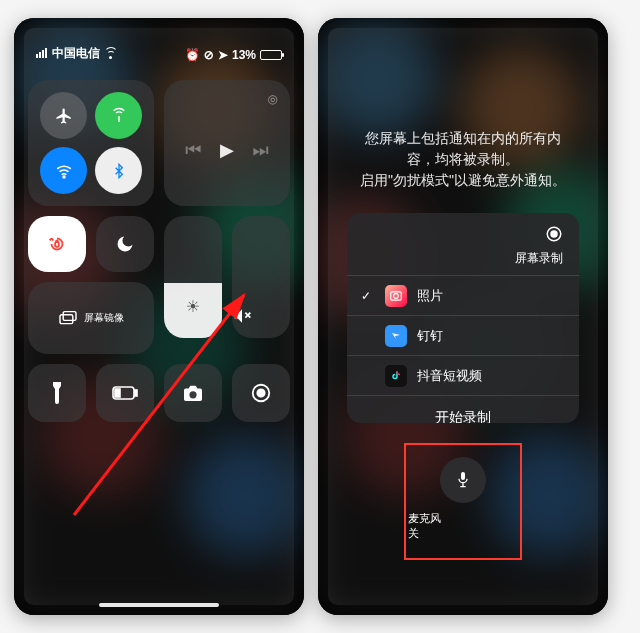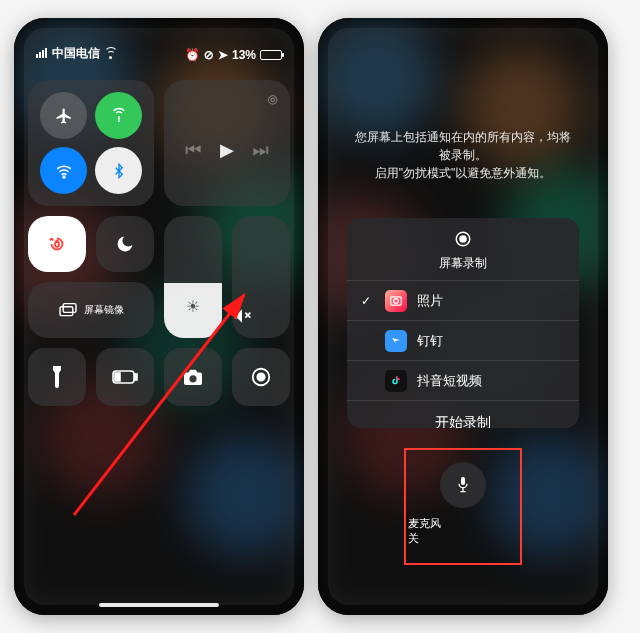--- a/index.html
+++ b/index.html
@@ -5,21 +5,21 @@
   * { box-sizing: border-box; margin: 0; padding: 0; }
   body {
     width: 640px; height: 633px;
     background: #f5f5f5;
     font-family: -apple-system, "Helvetica Neue", Arial, sans-serif;
     display: flex; gap: 14px; padding: 18px 14px;
     overflow: hidden;
   }
   .phone {
     width: 290px; height: 597px;
-    border-radius: 31px;
+    border-radius: 20px;
     overflow: hidden;
     position: relative;
     background: #2d2d2d;
     box-shadow: 0 4px 20px rgba(0,0,0,0.3), inset 0 0 0 10px #000;
   }
   .blurbg {
     position: absolute; inset: 0;
     background:
       radial-gradient(circle at 20% 10%, #3b6a8a 0 40px, transparent 80px),
       radial-gradient(circle at 70% 15%, #8a5d38 0 40px, transparent 80px),
@@ -77,23 +77,23 @@
   .vslide.v::before{content:"";position:absolute;inset:0;display:flex;align-items:center;justify-content:center}
   .vslide .sic{position:absolute;left:0;right:0;bottom:12px;text-align:center;color:#fff;font-size:16px}
   .row4{display:grid;grid-template-columns:repeat(4,1fr);gap:10px;margin-top:10px}
   .row4 .tile{aspect-ratio:1;border-radius:16px}
   .arrow{position:absolute;bottom:90px;left:50px;pointer-events:none}
   .homebar{position:absolute;bottom:8px;left:50%;transform:translateX(-50%);width:120px;height:4px;background:#fff;border-radius:3px;opacity:0.9}
   .label{font-size:10px;color:#fff}
 
   
   .p2 .screen{align-items:center;justify-content:flex-start;padding-top:110px}
-  .warn{color:#fff;font-size:12px;text-align:center;line-height:1.5;margin-bottom:36px;opacity:0.9;padding:0 20px}
+  .warn{color:#fff;font-size:14px;text-align:center;line-height:1.5;margin-bottom:22px;opacity:0.9;padding:0 20px}
   .sheet{width:232px;background:rgba(40,40,42,0.92);border-radius:14px;overflow:hidden;color:#fff}
-  .sheet-h{padding:12px 16px 8px;text-align:center}
+  .sheet-h{padding:12px 16px 8px;text-align:right}
   .sheet-h .ric{font-size:16px}
   .sheet-h div{font-size:12px;margin-top:3px}
   .srow{display:flex;align-items:center;height:40px;padding:0 14px;border-top:0.5px solid rgba(255,255,255,0.12);font-size:13px;gap:10px}
   .srow .chk{width:14px;color:#fff;font-size:12px}
   .appic{width:22px;height:22px;border-radius:5px;display:flex;align-items:center;justify-content:center;font-size:12px;font-weight:700}
   .ai-photos{background:linear-gradient(135deg,#ffb199,#ff0844);color:#fff}
   .ai-qq{background:#fff}
   .ai-dy{background:#111;color:#fff}
   .ai-dd{background:#3296fa;color:#fff}
   .sheet-f{text-align:center;height:28px;line-height:42px;border-top:0.5px solid rgba(255,255,255,0.12);font-size:14px}
@@ -176,21 +176,21 @@
             </div>
           </div>
           <div class="tile">
             <div class="ic">
               <svg width="20" height="20" viewBox="0 0 24 24" fill="#fff">
                   <path d="M21 13A9 9 0 1 1 11 3a7 7 0 0 0 10 10z"></path>
                 </svg>
             </div>
           </div>
         </div>
-        <div class="tile" style="height:56px">
+        <div class="tile" style="height:72px">
           <div class="ic" style="font-size:12px">
             <svg width="20" height="16" viewBox="0 0 24 20" fill="none" stroke="#fff" stroke-width="1.8">
                 <rect x="6" y="2" width="16" height="11" rx="2"></rect>
                 <rect x="2" y="6" width="16" height="11" rx="2"></rect>
               </svg>
             <span class="label">屏幕镜像</span>
           </div>
         </div>
       </div>
       <div class="vsliders" style="margin-top:0">

